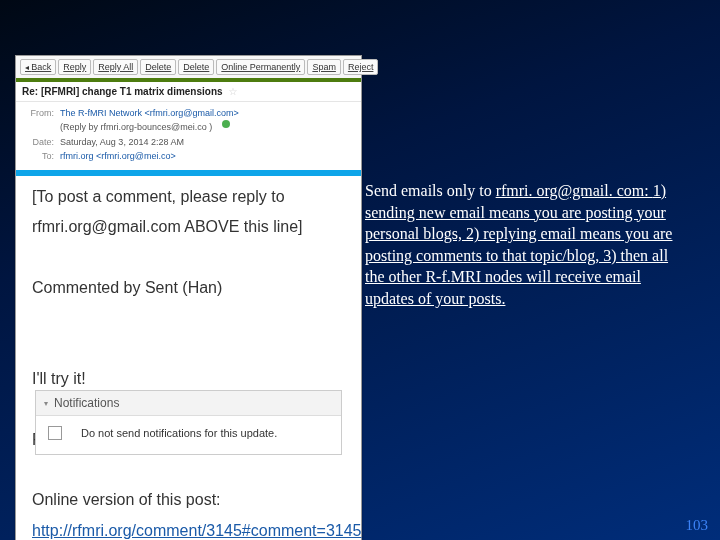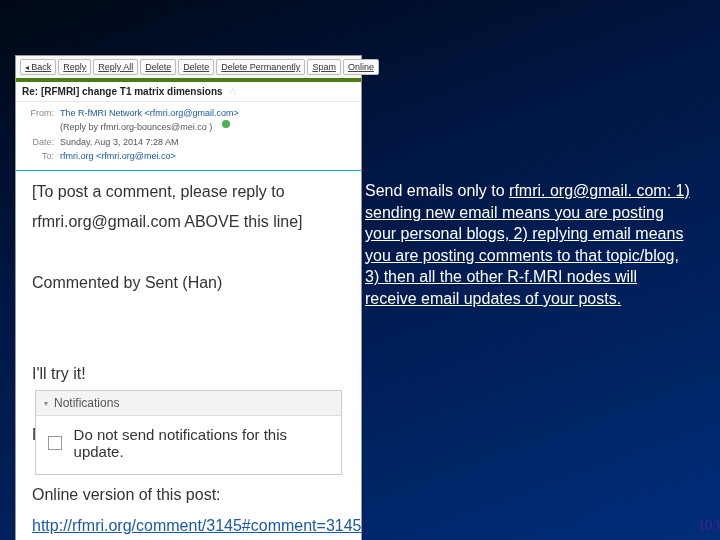--- a/index.html
+++ b/index.html
@@ -21,84 +21,84 @@
   }
   .tb-btn{
     border:1px solid #bbb;background:#fafafa;padding:2px 4px;
     font-size:9px;color:#333;border-radius:2px;white-space:nowrap;
   }
   .tb-btn.back::before{content:"◂ ";font-size:8px}
   .subject{
     padding:4px 6px;font-size:10px;color:#222;border-bottom:1px solid #e5e5e5;
   }
   .subject .star{color:#ccc;margin-left:3px}
-  .headers{padding:4px 8px 6px 8px;border-bottom:1px solid #0ea5e9;line-height:1.6}
+  .headers{padding:4px 8px 6px 8px;border-bottom:6px solid #0ea5e9;line-height:1.6}
   .hdr-row{display:flex;gap:6px;font-size:9px}
   .hdr-lbl{width:30px;text-align:right;color:#888}
   .hdr-val{color:#1a5aa8}
   .hdr-val.plain{color:#555}
   .indicator{display:inline-block;width:8px;height:8px;border-radius:50%;
     background:#4caf50;margin-left:4px;vertical-align:middle}
   .bodytxt{padding:6px 8px 10px 16px;font-size:16px;color:#333;line-height:1.9}
   .bodytxt a{color:#1a5aa8;text-decoration:underline}
   .notif-panel{
     position:absolute;left:35px;top:390px;width:305px;
     background:#fff;border:1px solid #ccc;
   }
   .notif-head{
     display:flex;align-items:center;gap:6px;padding:5px 8px;
     background:#f3f3f3;border-bottom:1px solid #ddd;
     font-size:12px;color:#555;
   }
   .notif-head .tri{font-size:8px;color:#888}
-  .notif-body{padding:10px 10px 14px 12px;font-size:15px;color:#333;
-    display:flex;align-items:center;gap:12px}
+  .notif-body{padding:10px 10px 14px 12px;font-size:11px;color:#333;
+    display:flex;align-items:center;gap:19px}
   .chk{width:12px;height:12px;border:1px solid #999;background:#fff}
   .sidetext{
     position:absolute;left:365px;top:180px;width:325px;
-    font-family:Liberation Sans, sans-serif;font-size:16px;color:#fff;
+    font-family:Liberation Serif, serif;font-size:16px;color:#fff;
     line-height:1.35;
   }
   .sidetext .ul{text-decoration:underline}
   .pagenum{
-    position:absolute;right:0;bottom:6px;color:#4c1d95;
+    position:absolute;right:12px;bottom:6px;color:#3b82f6;
     font-family:"Times New Roman",Times,serif;font-size:15px;
   }
 </style>
 </head>
 <body>
 
 <div class="email-panel">
   <div class="toolbar">
     <div class="tb-btn back">Back</div>
     <div class="tb-btn">Reply</div>
     <div class="tb-btn">Reply All</div>
     <div class="tb-btn">Delete</div>
     <div class="tb-btn">Delete</div>
-    <div class="tb-btn">Delete Permanently</div>
+    <div class="tb-btn">Online Permanently</div>
     <div class="tb-btn">Spam</div>
-    <div class="tb-btn">Online</div>
+    <div class="tb-btn">Reject</div>
   </div>
   <div class="subject">
     <b>Re: [RFMRI] change T1 matrix dimensions</b>
     <span class="star">☆</span>
   </div>
   <div class="headers">
     <div class="hdr-row">
       <span class="hdr-lbl">From:</span>
       <span class="hdr-val">The R-fMRI Network &lt;rfmri.org@gmail.com&gt;</span>
     </div>
     <div class="hdr-row">
       <span class="hdr-lbl"></span>
       <span class="hdr-val plain">(Reply by rfmri.org-bounces@mei.co )</span>
       <span class="indicator"></span>
     </div>
     <div class="hdr-row">
       <span class="hdr-lbl">Date:</span>
-      <span class="hdr-val plain">Sunday, Aug 3, 2014 7:28 AM</span>
+      <span class="hdr-val plain">Saturday, Aug 3, 2014 2:28 AM</span>
     </div>
     <div class="hdr-row">
       <span class="hdr-lbl">To:</span>
       <span class="hdr-val">rfmri.org &lt;rfmri.org@mei.co&gt;</span>
     </div>
   </div>
   <div class="bodytxt">
     <div>[To post a comment, please reply to rfmri.org@gmail.com ABOVE this line]</div><br>
     <div>Commented by Sent (Han)</div><br>
     <br>

